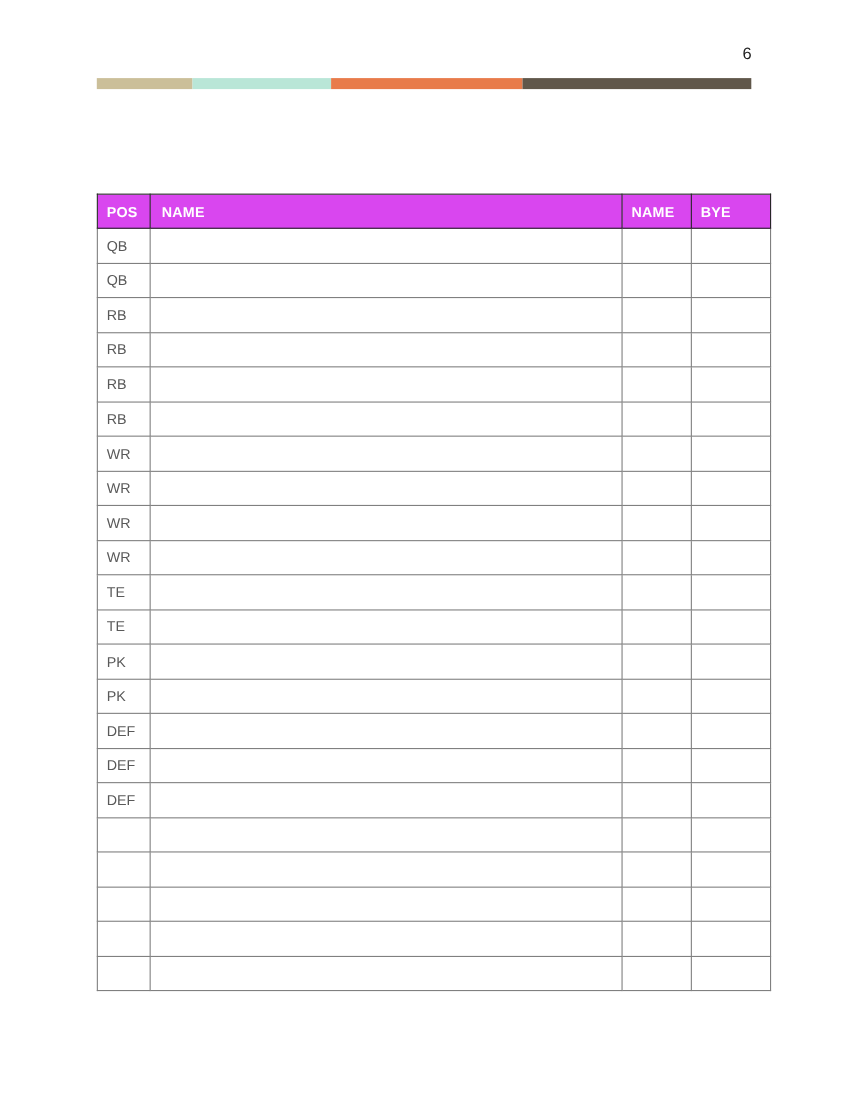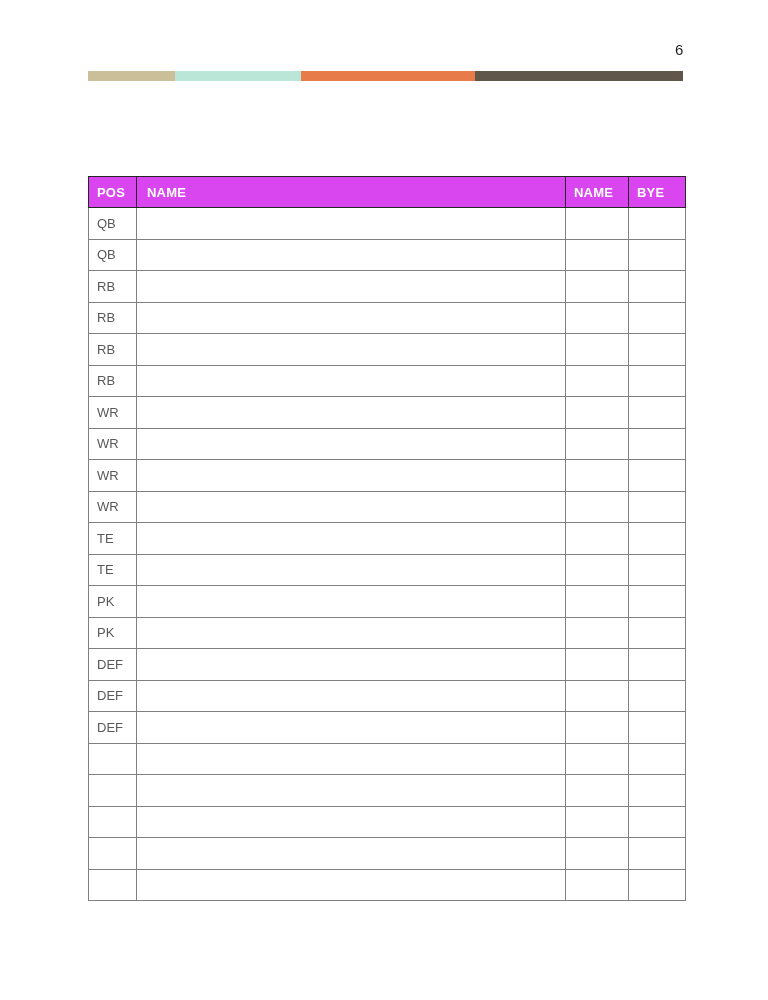--- a/index.html
+++ b/index.html
@@ -62,21 +62,21 @@
     font-size: 13px;
     color: #595959;
     padding: 0 0 0 8px;
     background: #ffffff;
     overflow: hidden;
     white-space: nowrap;
   }
   .col-pos  { width: 48px; }
   .col-name { width: 429px; }
   .col-team { width: 63px; }
-  .col-bye  { width: 57px; }
+  .col-bye  { width: 72px; }
 </style>
 </head>
 <body>
 
 <div class="page">
 
   <div class="page-number">6</div>
 
   <div class="accent-bar">
       <div style="width: 87px; background: rgb(203, 191, 153);"></div>

